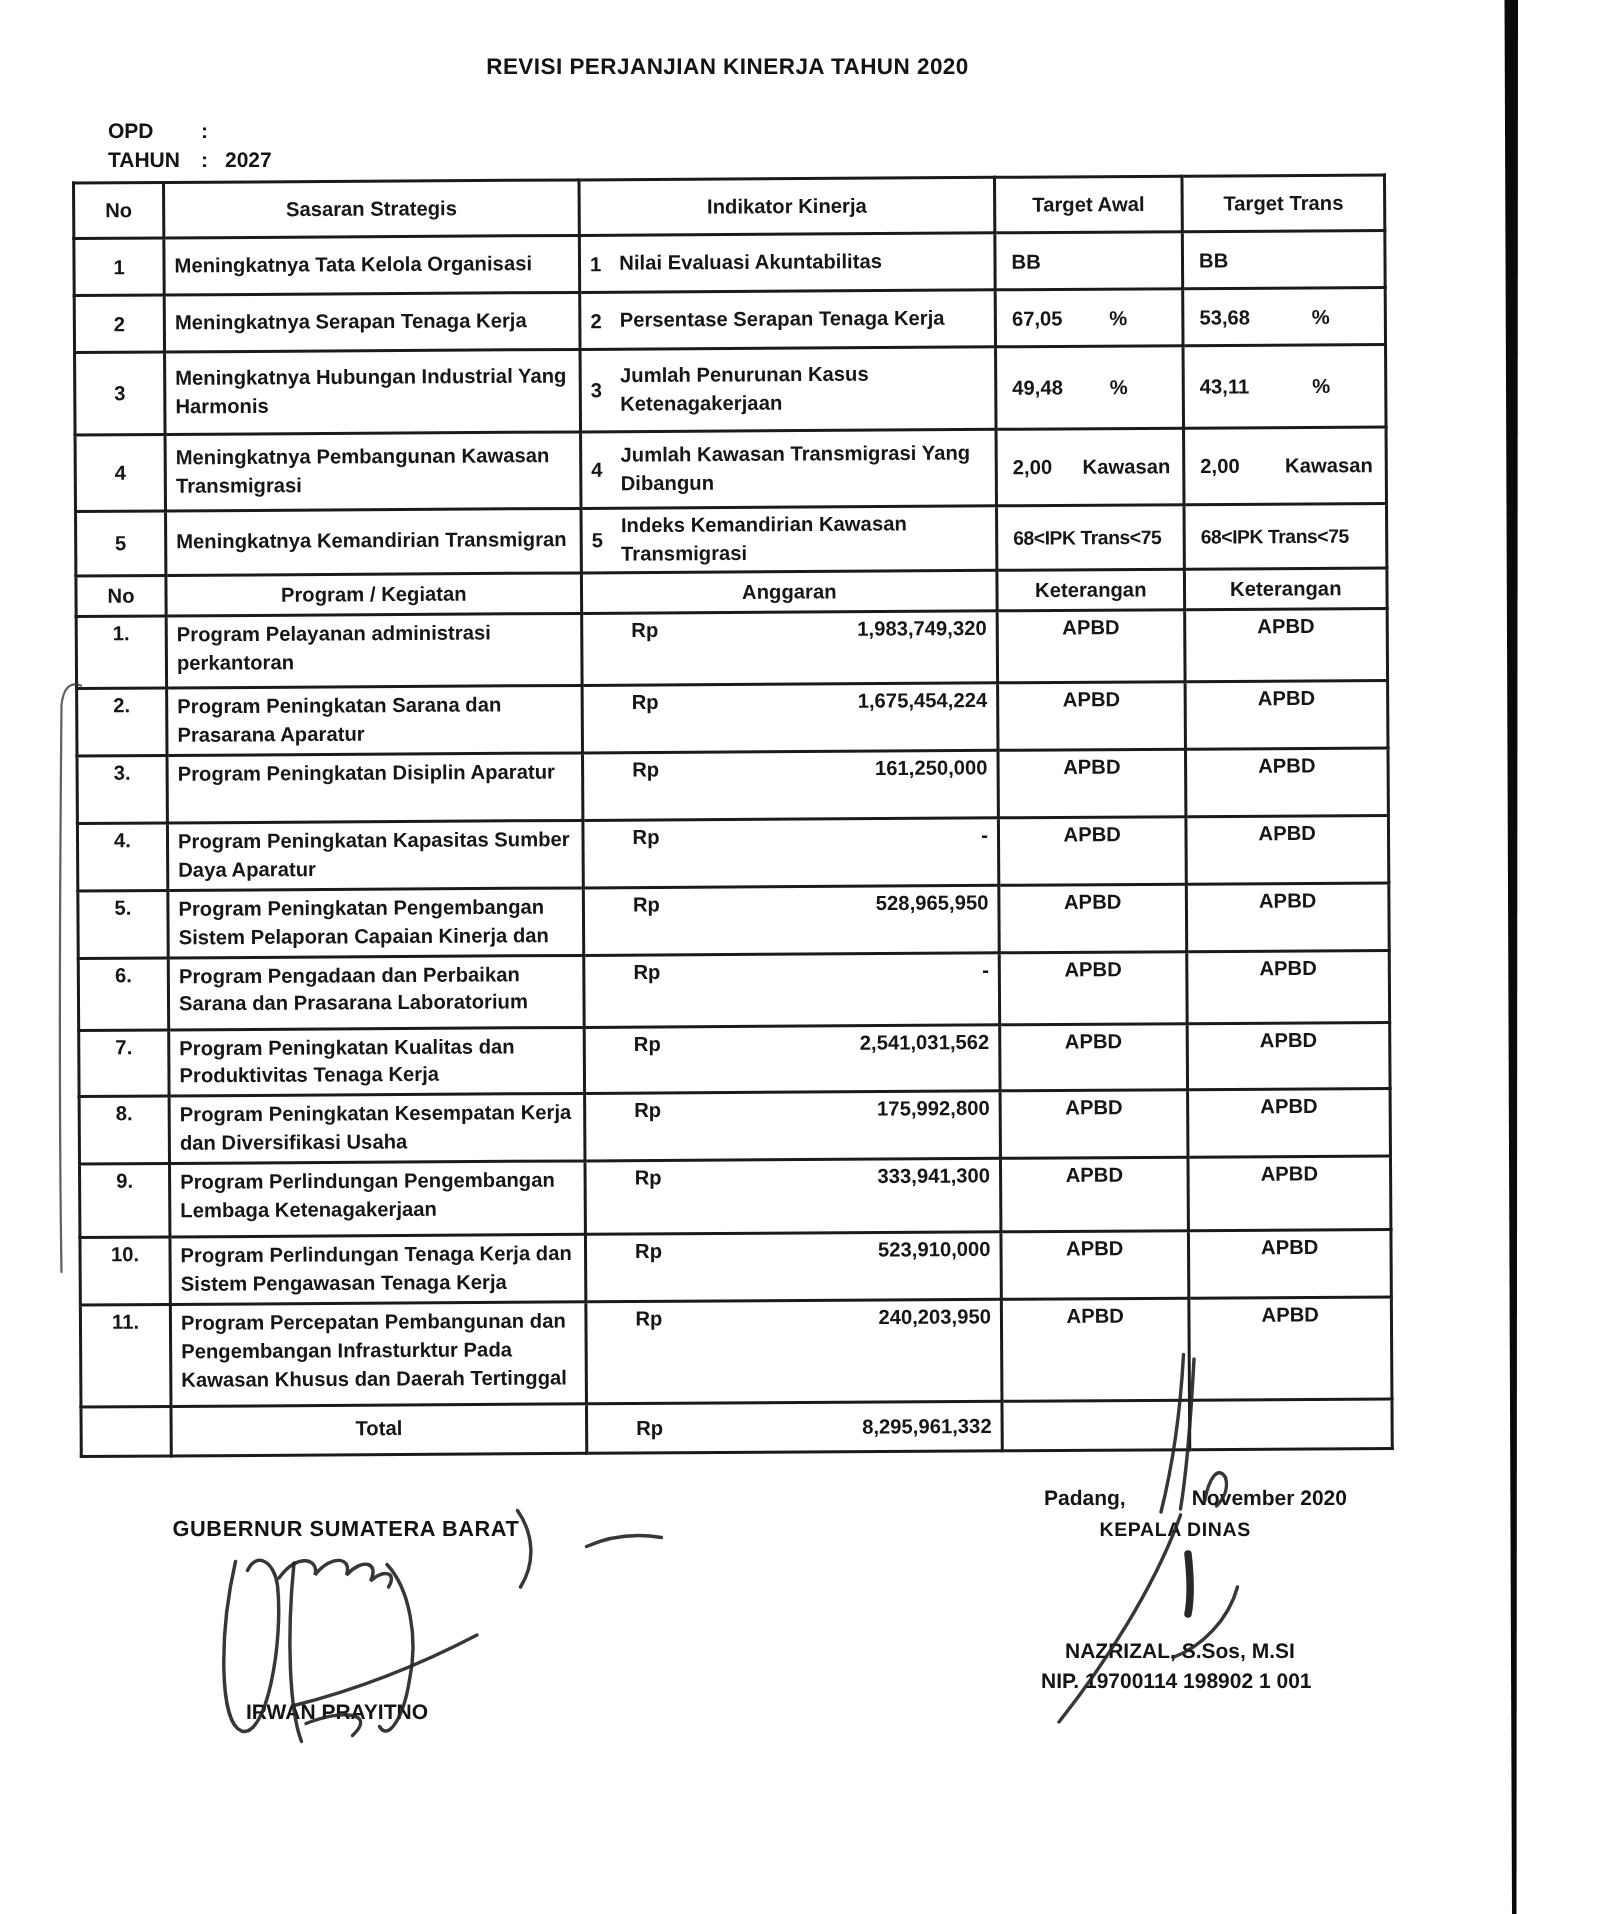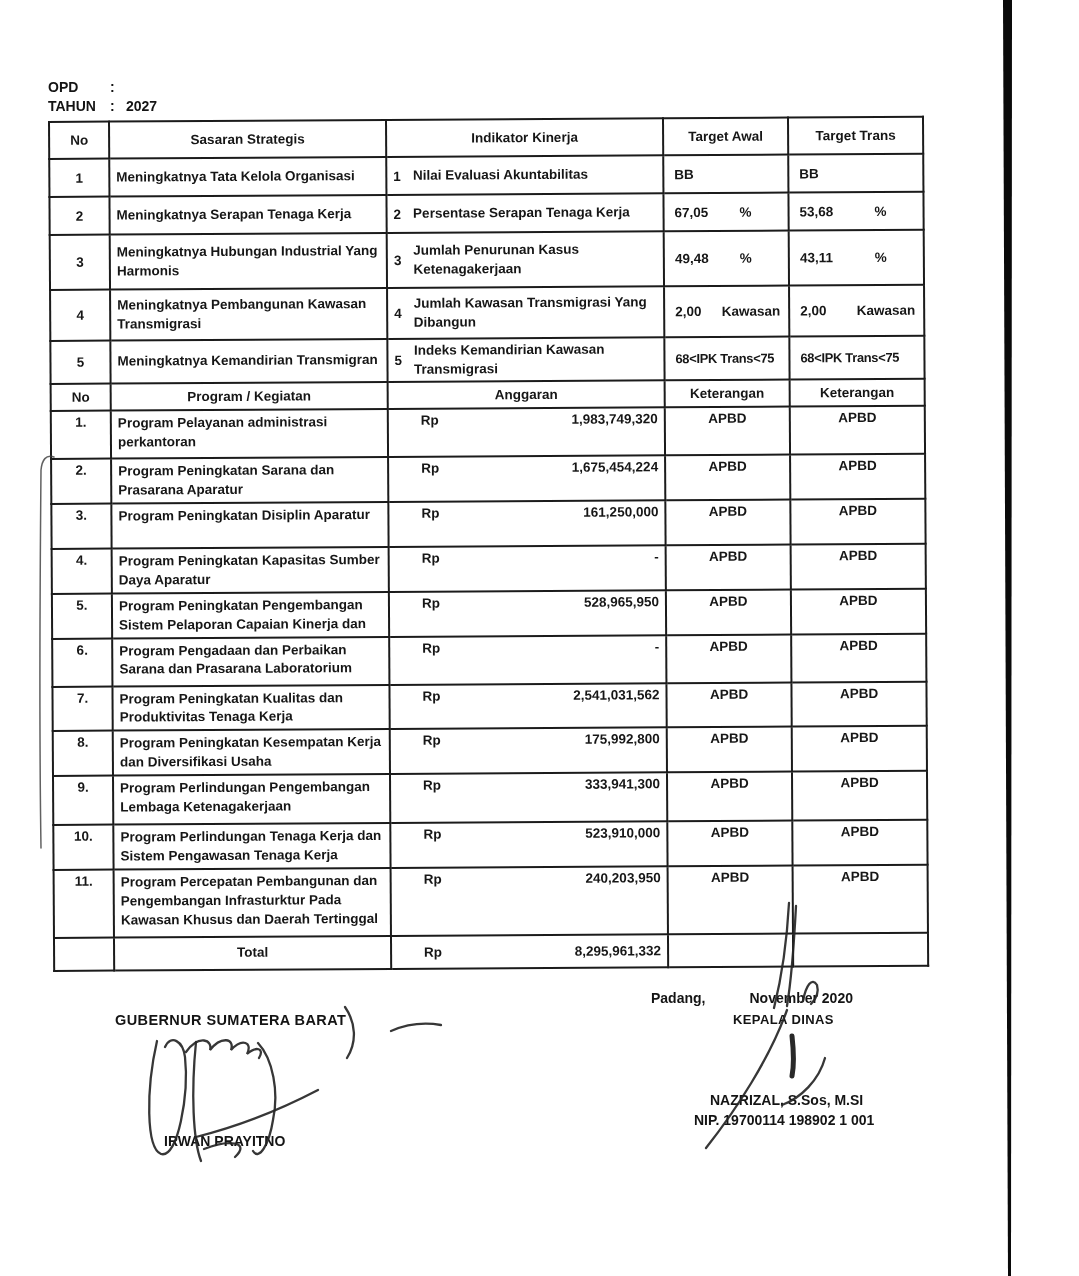--- a/index.html
+++ b/index.html
@@ -8,21 +8,21 @@
     font-family:"Liberation Sans", sans-serif; color:#141414; overflow:hidden;
     margin:0 auto;
   }
   
   .doc-title{
     position:absolute; top:36px; left:48px; width:874px; text-align:center;
     font-weight:bold; font-size:15px; letter-spacing:.3px;
   }
   .meta{position:absolute; top:78px; left:48px; font-weight:bold; font-size:14px; line-height:19px;}
   .meta-row{display:flex;}
-  .m-label{width:62px;}
+  .m-label{width:62px;margin-left:24px;}
   .m-colon{width:16px; text-align:left;}
   
   .table-wrap{
     position:absolute; left:48px; top:121px; width:874px;
     transform:rotate(-0.35deg); transform-origin:0 0;
   }
   table{border-collapse:collapse; table-layout:fixed; width:874px; font-size:13.5px; font-weight:bold; color:#161616;}
   td,th{border:2px solid #1b1b1b; padding:2px 6px; overflow:hidden;}
   .c-no{width:60px; text-align:center;}
   .c-sas{width:277px;}
@@ -40,36 +40,37 @@
   .ang{display:flex; justify-content:space-between; padding-left:26px;}
   .amt{text-align:right;}
   .c-ket{text-align:center;}
   .c-sas,.c-prog{line-height:1.4;}
   .t-label{text-align:center; vertical-align:middle;}
   .total-tr{height:33px;}
   
   .sig{position:absolute; font-weight:bold; white-space:nowrap;}
   .sig-left-title{left:115px; top:1012px; font-size:14.5px; letter-spacing:.4px;}
   .sig-left-name{left:164px; top:1086px; font-size:14px;margin-top:47px;}
-  .sig-place{left:651px; top:990px; font-size:14px; display:flex;}
+  .sig-place{left:696px; top:990px; font-size:14px; display:flex;}
   .sig-date-gap{display:inline-block; width:44px;}
   .sig-right-title{left:733px; top:1012px; font-size:13px; letter-spacing:.4px;}
   .sig-right-name{left:710px; top:1092px; font-size:14px;}
   .sig-right-nip{left:694px; top:1112px; font-size:14px;}
   
   .overlay{position:absolute; left:0; top:0; pointer-events:none;}
   .stroke{stroke:#262626; stroke-width:2.3; fill:none; stroke-linecap:round; opacity:.92;}
   .stroke-thick{stroke:#1d1d1d; stroke-width:5; fill:none; stroke-linecap:round; opacity:.95;}
   .stroke-thin{stroke:#3a3a3a; stroke-width:1.5; fill:none; stroke-linecap:round; opacity:.8;}
 </style>
 </head>
 <body>
 
 <div class="page">
 
+  <div class="doc-title">REVISI PERJANJIAN  KINERJA TAHUN 2020</div>
 
   <div class="meta">
     <div class="meta-row">
       <span class="m-label">OPD</span>
       <span class="m-colon">:</span>
     </div>
     <div class="meta-row">
       <span class="m-label">TAHUN</span>
       <span class="m-colon">:</span>
       <span class="m-value">2027</span>

